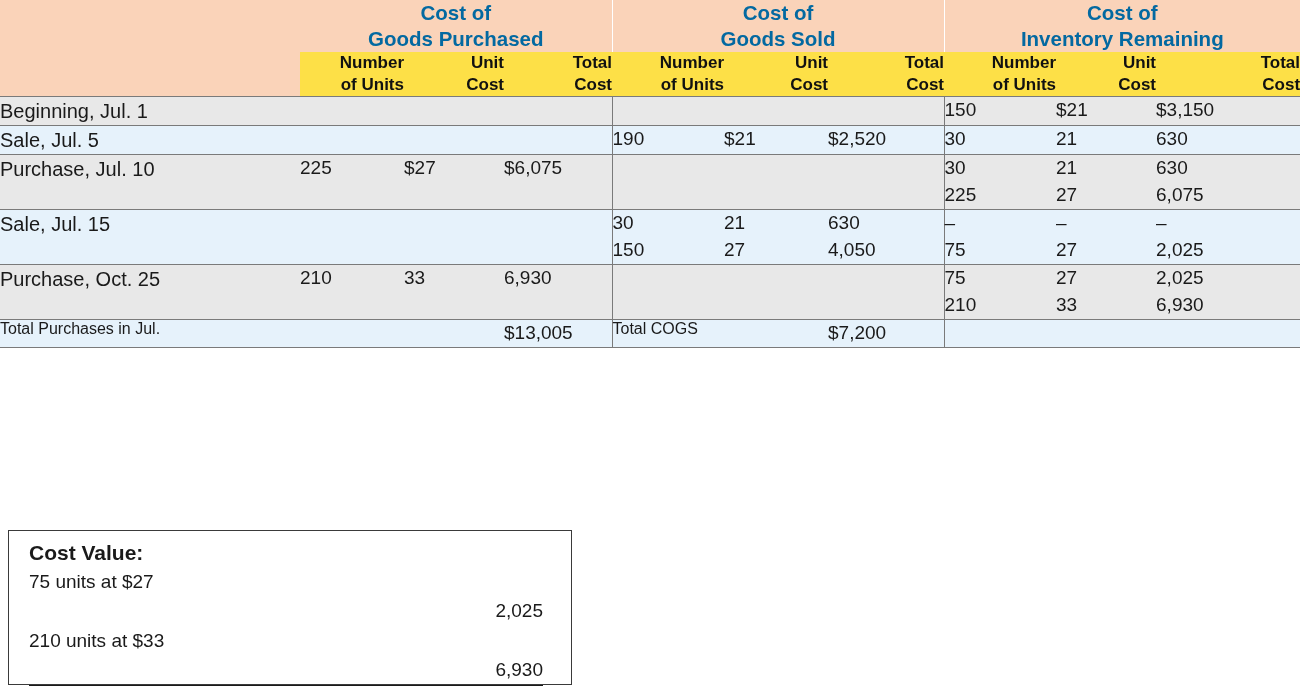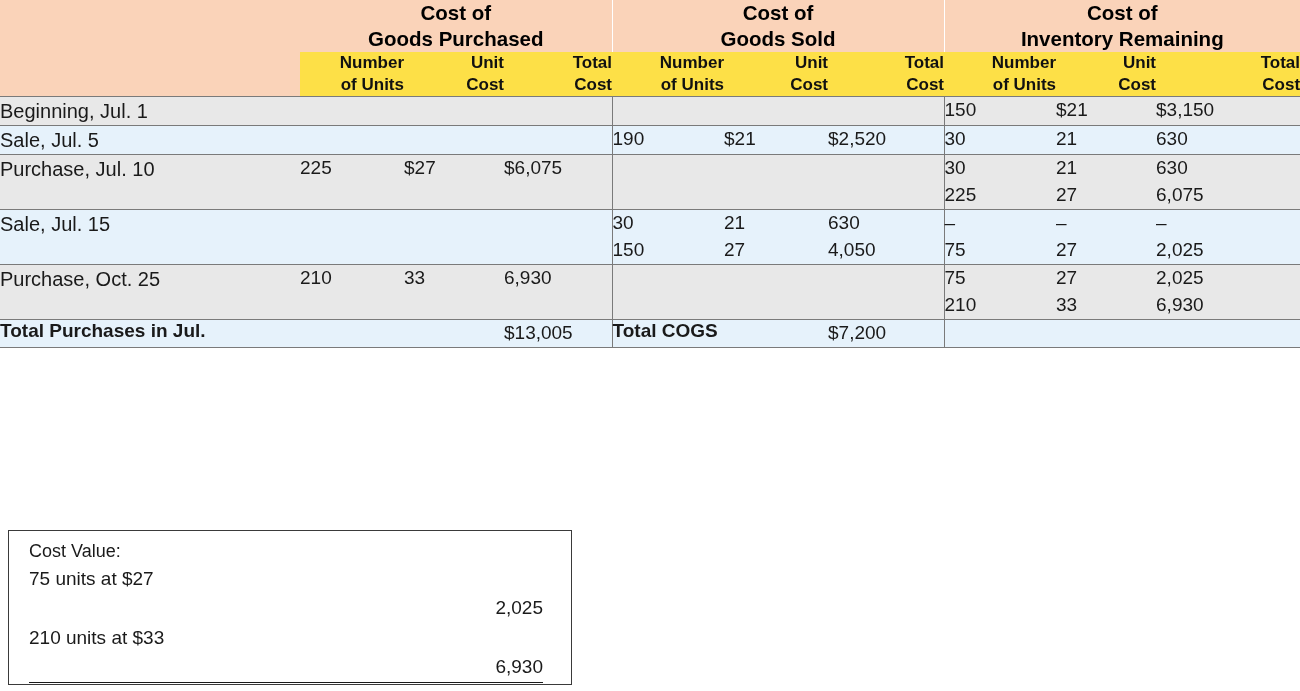--- a/index.html
+++ b/index.html
@@ -35,21 +35,21 @@
   }
 
   .hdr-group {
     background: #fad3b9;
     text-align: center;
     font-weight: bold;
     font-size: 20.5px;
     line-height: 1.28;
     padding: 11px 4px 12px 4px;
     border-right: 1px solid #ffffff;
-    color: #000000;
+    color: #0369a1;
   }
   .hdr-group.last { border-right: none; }
 
   .hdr-col {
     background: #fde047;
     text-align: right;
     font-weight: bold;
     font-size: 17px;
     line-height: 1.27;
     padding: 8px 12px 10px 4px;
@@ -76,39 +76,38 @@
     font-size: 20px;
   }
   .sep-top td { border-top: 1px solid #7a7a7a; }
   .vline-l { border-left: 1px solid #7a7a7a; }
 
   
   .totrow td { border-top: 1px solid #7a7a7a; border-bottom: 1px solid #7a7a7a; }
   .tot-label {
     text-align: left;
     padding: 7px 6px 8px 22px;
-    font-size: 19px;
-    font-weight: bold;
+    font-size: 16px;
   }
   .tot-empty { background: #e6f2fb; }
 
   
   .costbox {
     position: absolute;
     left: 8px;
     top: 530px;
     width: 564px;
     height: 155px;
     border: 1px solid #3a3a3a;
     background: #ffffff;
     box-sizing: border-box;
   }
   .costbox .cb-title {
-    font-weight: normal;
-    font-size: 18px;
+    font-weight: bold;
+    font-size: 21px;
     padding: 10px 0 2px 20px;
   }
   .cb-row {
     display: flex;
     font-size: 19px;
     padding: 1px 28px 1px 20px;
     line-height: 1.5;
     flex-direction: column;
   }
   .cb-amt { text-align: right; min-width: 90px; }

